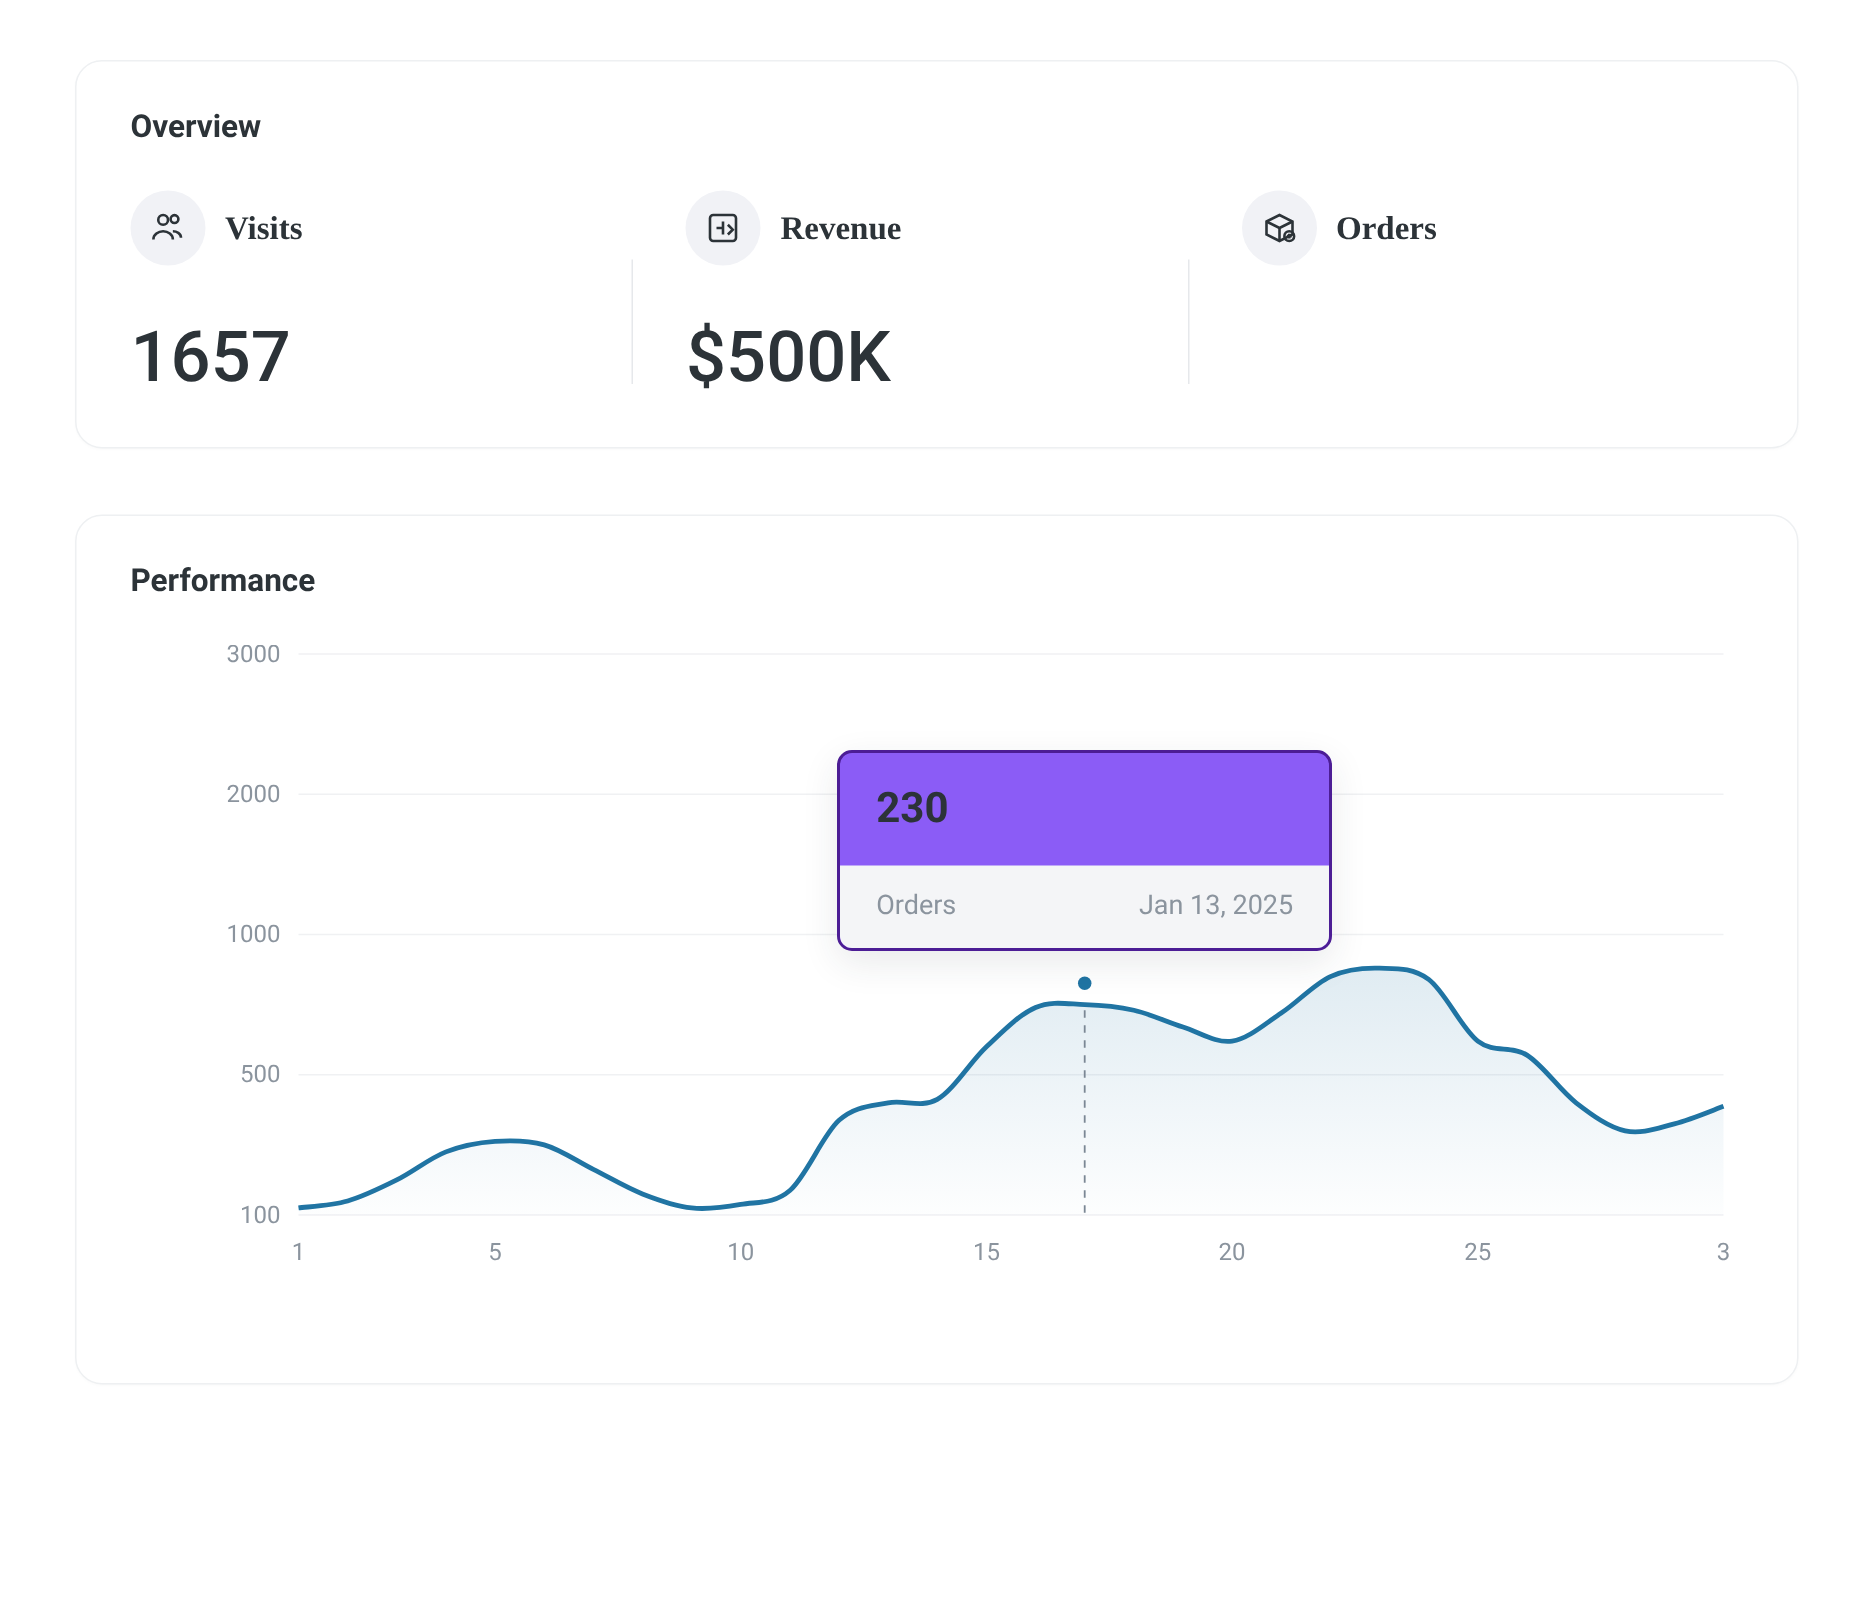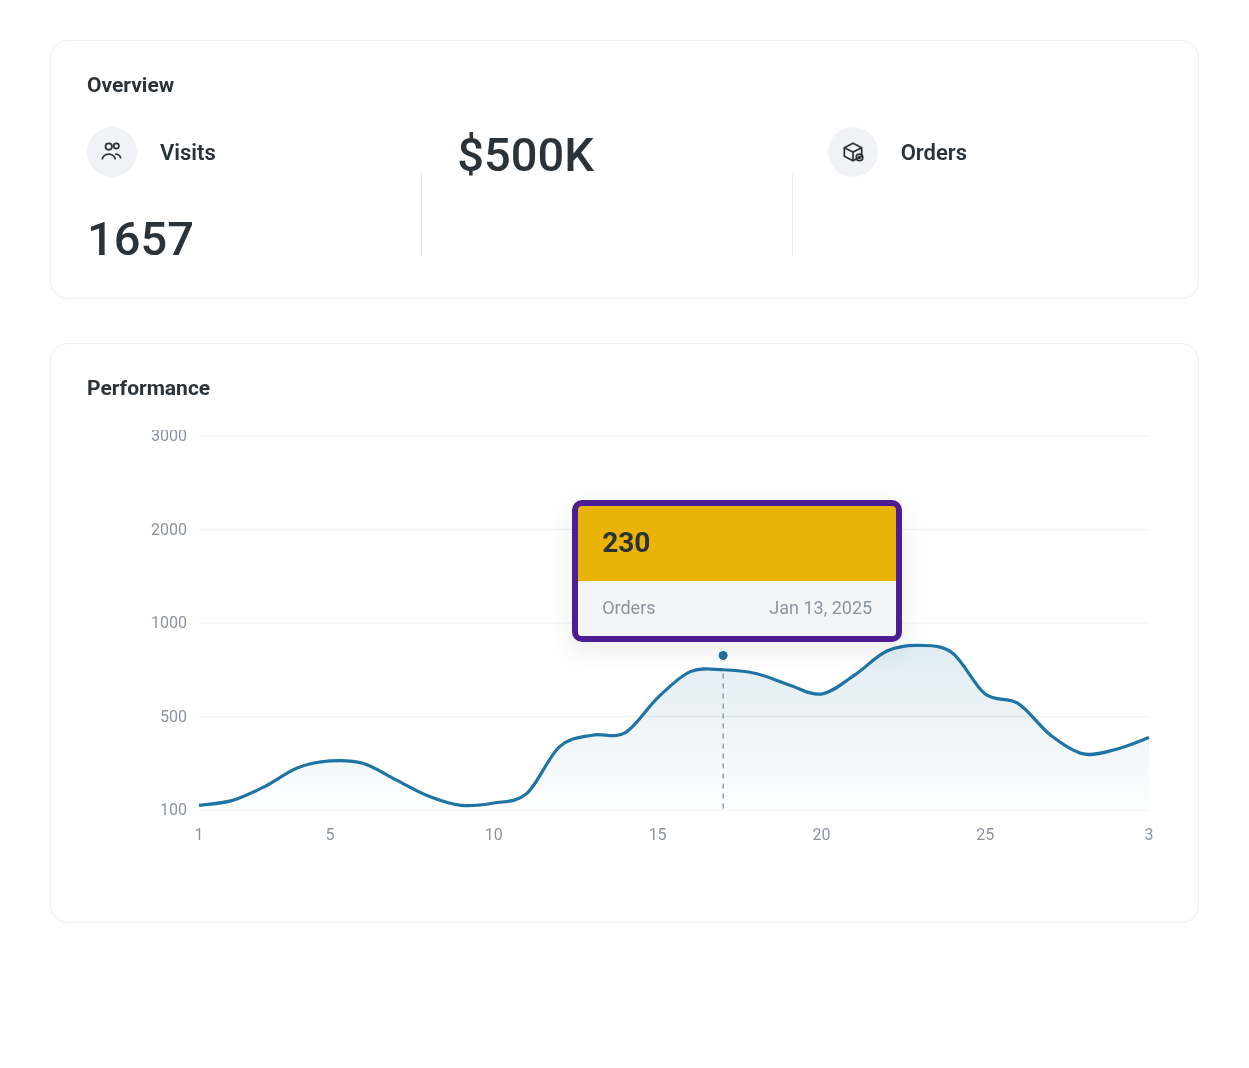--- a/index.html
+++ b/index.html
@@ -42,22 +42,23 @@
     position: absolute;
     left: 0;
     top: 46px;
     bottom: 10px;
     width: 1px;
     background: #e6e8eb;
   }
   .metric-head {
     display: flex;
     align-items: center;
-    gap: 23px;
+    gap: 13px;
     margin-bottom: 34px;
+    font-family: Liberation Serif, serif;
   }
   .icon-circle {
     width: 50px;
     height: 50px;
     border-radius: 50%;
     background: #f1f2f6;
     display: flex;
     align-items: center;
     justify-content: center;
     flex-shrink: 0;
@@ -77,26 +78,25 @@
   .chart-wrap {
     position: relative;
     height: 460px;
     padding-left: 62px;
     padding-bottom: 44px;
   }
   .chart-svg { display: block; }
   .tooltip-box {
     position: absolute;
     width: 330px;
-    background: #eab308;
-    border: 6px solid #4c1d95;
+    background: #8b5cf6;
+    border: 2px solid #4c1d95;
     border-radius: 10px;
     box-shadow: 0 8px 24px rgba(40,50,60,0.10);
     overflow: hidden;
-    margin-left: 14px;
   }
   .tooltip-top {
     padding: 20px 24px 22px 24px;
     font-size: 28px;
     font-weight: 700;
     color: #2c3338;
   }
   .tooltip-bot {
     background: #f4f5f7;
     padding: 16px 24px 18px 24px;
@@ -129,20 +129,31 @@
               <path d="M3 19c0-3 3-5 6-5s6 2 6 5"></path>
               <path d="M15 14c2.2 0 5 1.2 5 4"></path>
             </svg>
         </div>
         <div class="metric-label">Visits</div>
       </div>
       <div class="metric-value">1657</div>
     </div>
 
     <div class="metric">
+      <div class="metric-head">
+        <div class="icon-circle">
+          <svg viewBox="0 0 24 24">
+              <rect x="4" y="4" width="16" height="16" rx="2"></rect>
+              <path d="M8 12h4"></path>
+              <path d="M12 8v8"></path>
+              <path d="M15 10l3 3-3 3"></path>
+            </svg>
+        </div>
+        <div class="metric-label">Revenue</div>
+      </div>
       <div class="metric-value">$500K</div>
     </div>
 
     <div class="metric">
       <div class="metric-head">
         <div class="icon-circle">
           <svg viewBox="0 0 24 24">
               <path d="M4 8l8-4 8 4v8l-8 4-8-4z"></path>
               <path d="M4 8l8 4 8-4"></path>
               <path d="M12 12v8"></path>

